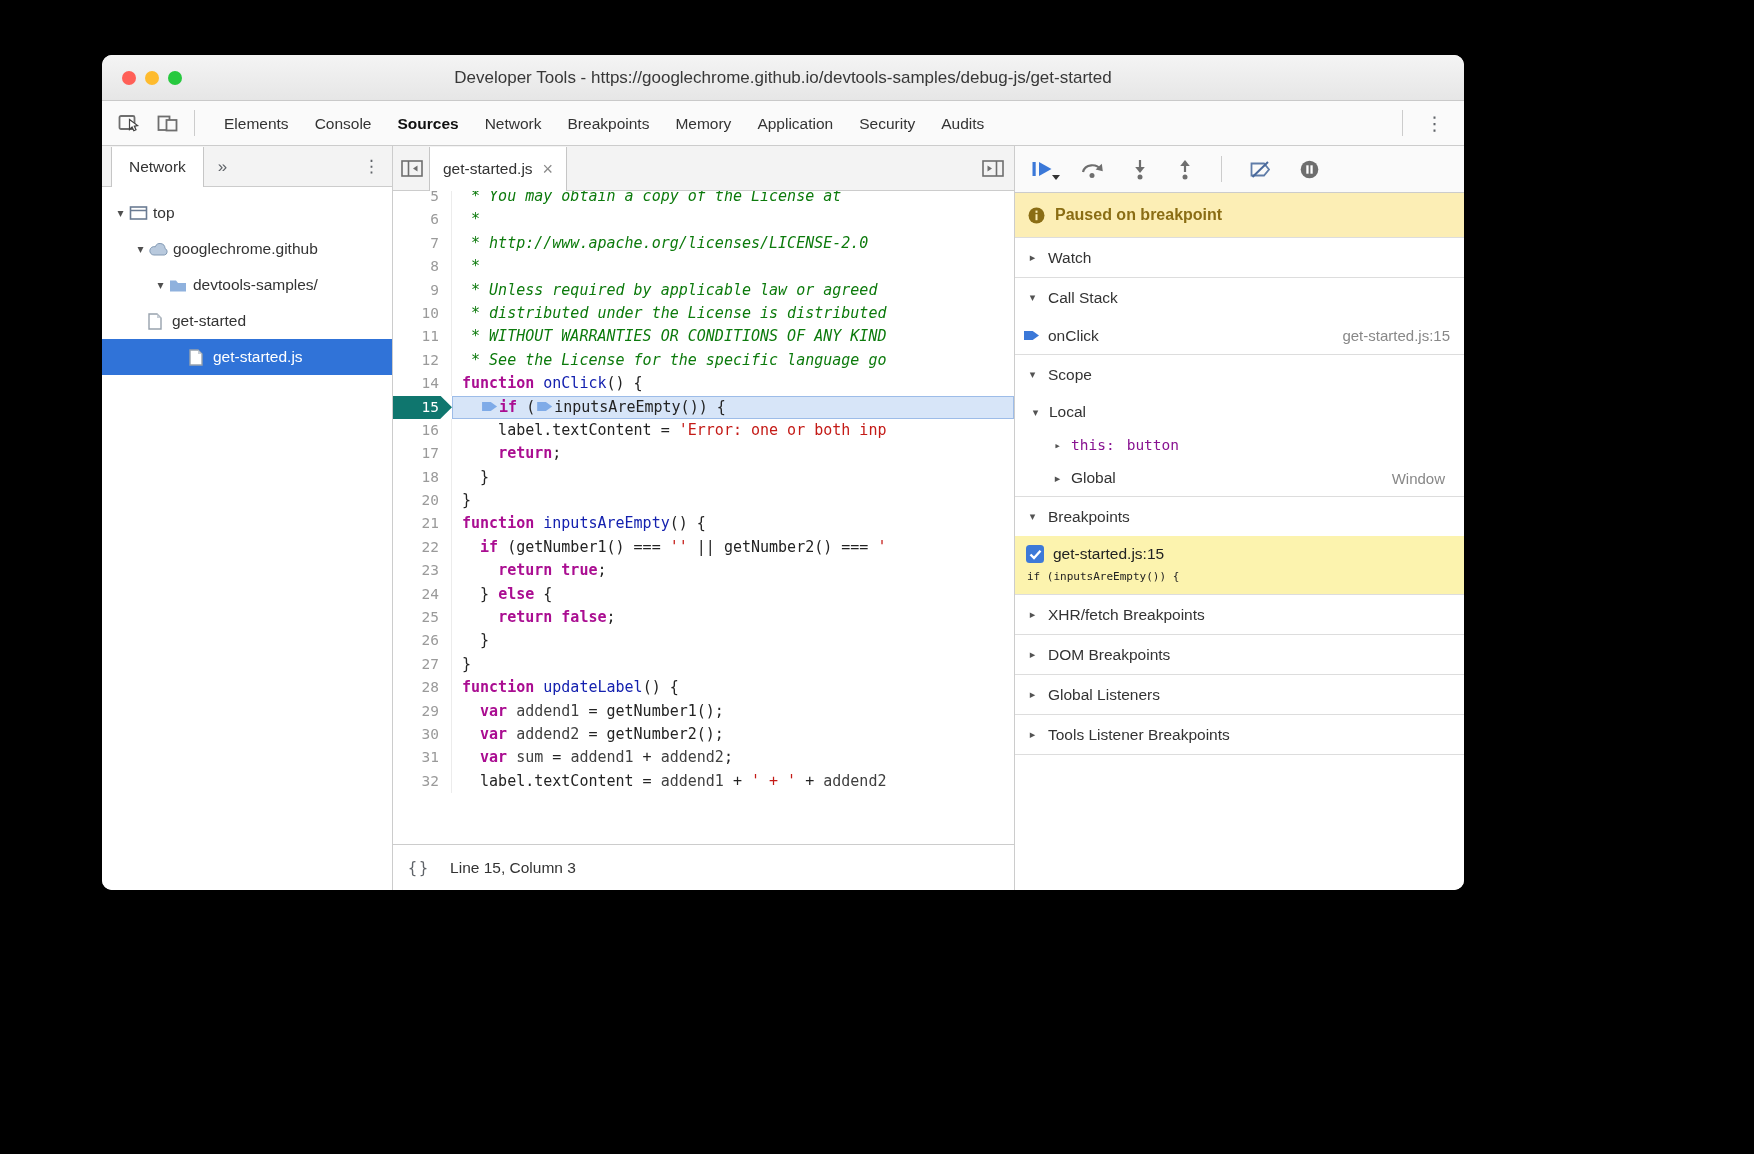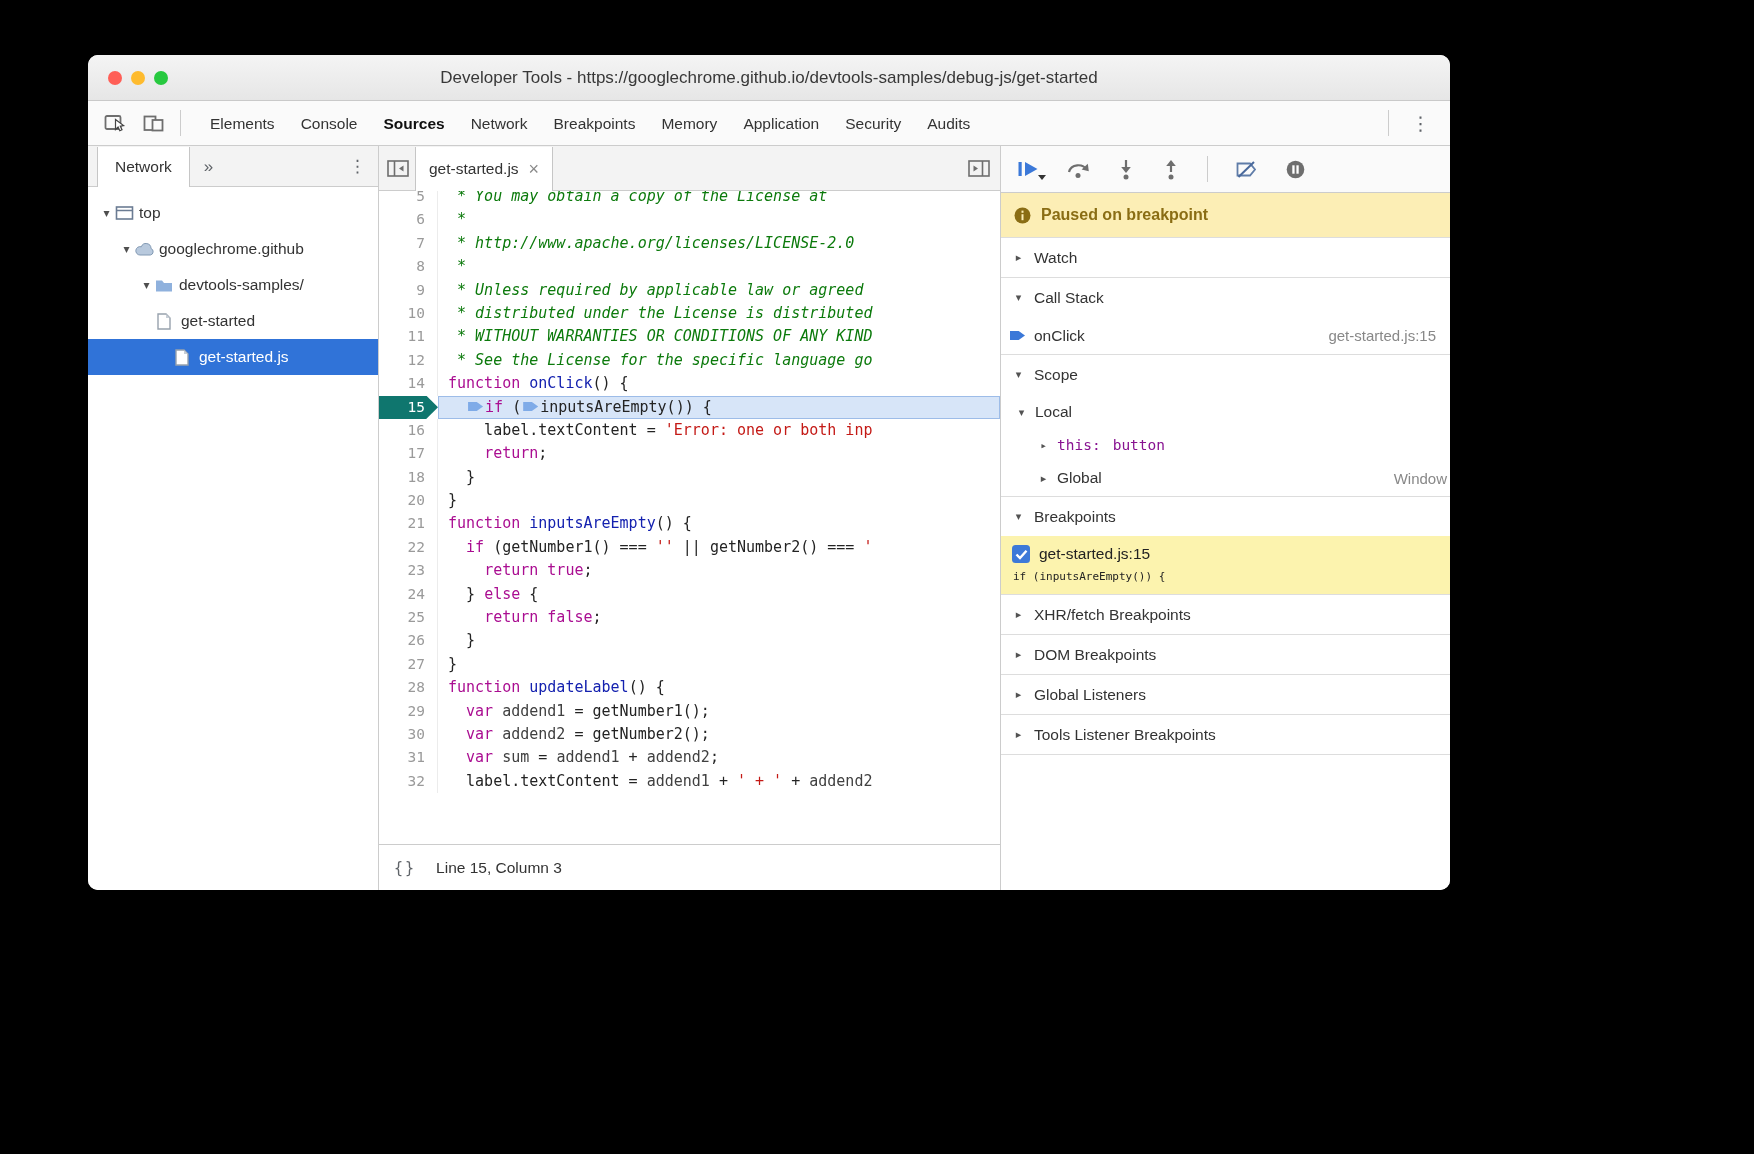--- a/index.html
+++ b/index.html
@@ -1,18 +1,18 @@
 <!DOCTYPE html>
 <html><head>
 <meta charset="utf-8">
 <style>
   html,body{margin:0;padding:0;background:#000;}
   .stage{position:relative;width:1754px;height:1154px;background:#000;overflow:hidden;
          font-family:"Liberation Sans",sans-serif;-webkit-font-smoothing:antialiased;}
-  .window{position:absolute;left:88px;top:55px;width:1362px;height:835px;background:#fff;
+  .window{position:absolute;left:102px;top:55px;width:1362px;height:835px;background:#fff;
           border-radius:10px;overflow:hidden;box-shadow:0 25px 70px rgba(0,0,0,.65);
           display:flex;flex-direction:column;}
   
   .titlebar{height:45px;flex:none;background:linear-gradient(#f4f4f4,#e6e6e6);
             border-bottom:1px solid #c9c9c9;position:relative;display:flex;align-items:center;justify-content:center;}
   .lights{position:absolute;left:20px;top:50%;transform:translateY(-50%);display:flex;gap:9px;}
   .light{width:14px;height:14px;border-radius:50%;}
   .light.red{background:#ff5f57;}.light.yellow{background:#febb2e;}.light.green{background:#27c93f;}
   .title{font-size:17px;color:#383838;}
   
@@ -61,21 +61,21 @@
              font-family:"DejaVu Sans Mono",monospace;font-size:15px;}
   .code-line .ln{width:46px;flex:none;text-align:right;padding-right:12px;color:#9a9a9a;
                  font-size:14.5px;border-right:1px solid #ececec;}
   .code-line .src{flex:1;padding-left:10px;overflow:hidden;}
   .paused-line .ln{background:#0f766e;color:#fff;border-right:1px solid transparent;
                    clip-path:polygon(0 0,80% 0,100% 50%,80% 100%,0 100%);}
   .paused-line .src{background:#d7e5f8;box-shadow:inset 0 0 0 1px #9dbce8;}
   .exec{display:inline-block;width:15px;height:12px;margin:0 2px -1px 2px;background:#7fabe8;
         clip-path:polygon(0 12%,58% 12%,100% 50%,58% 88%,0 88%);}
   .tk-com{color:#0c7a0c;font-style:italic;}
-  .tk-kw{color:#aa0d91;}
+  .tk-kw{color:#aa0d91;font-weight:bold;}
   .tk-def{color:#1421af;}
   .tk-v2{color:#404040;}
   .tk-str{color:#c41a16;}
   .tk-pl{color:#232323;}
   .statusbar{height:45px;flex:none;border-top:1px solid #ccc;display:flex;align-items:center;
              gap:20px;padding:0 15px;font-size:15.5px;color:#333;background:#fff;}
   .format-btn{font-family:"DejaVu Sans Mono",monospace;font-size:15px;color:#5f6368;letter-spacing:2px;}
   
   .debugpanel{flex:1;display:flex;flex-direction:column;background:#fff;min-width:0;}
   .debug-toolbar{height:46px;flex:none;background:#fafafa;border-bottom:1px solid #ccc;
@@ -93,21 +93,21 @@
   .row{display:flex;align-items:center;font-size:15.5px;color:#333;}
   .frame-row{height:37px;padding:0 14px 0 9px;gap:9px;}
   .frame-marker{width:15px;height:12px;background:#3b78d8;flex:none;
                 clip-path:polygon(0 12%,58% 12%,100% 50%,58% 88%,0 88%);}
   .loc{margin-left:auto;color:#888;font-size:15px;}
   .scope-local{height:36px;padding-left:14px;gap:7px;}
   .scope-this{height:30px;padding-left:36px;gap:7px;font-family:"DejaVu Sans Mono",monospace;font-size:14.5px;}
   .prop{color:#881391;margin-right:5px;}
   .propval{color:#881391;}
   .scope-global{height:36px;padding-left:36px;gap:7px;}
-  .scope-global .loc{padding-right:3px;}
+  .scope-global .loc{padding-right:19px;}
   .bp-entry{background:#fcf3ae;padding:9px 11px 11px 11px;}
   .bp-top{display:flex;align-items:center;gap:9px;font-size:15.5px;color:#222;}
   .checkbox{width:18px;height:18px;border-radius:3.5px;background:#3d79d8;display:inline-flex;
             align-items:center;justify-content:center;flex:none;}
   .bp-code{margin-top:7px;font-family:"DejaVu Sans Mono",monospace;font-size:11px;color:#222;padding-left:1px;}
 </style>
 </head>
 <body>
 
 <div class="stage">
@@ -184,21 +184,21 @@
             </div>
             <div class="tree-row" style="padding-left: 50px;">
               <span class="twisty">▾</span>
               <span class="tree-icon">
                 <svg width="18" height="14" viewBox="0 0 18 14">
                   <path d="M1 2.5 h6 l2 2.5 h8 v8.5 h-16 z" fill="#8fb1dd"></path>
                 </svg>
               </span>
               <span class="tree-label">devtools-samples/</span>
             </div>
-            <div class="tree-row" style="padding-left: 52px;">
+            <div class="tree-row" style="padding-left: 29px;">
               <span class="twisty"></span>
               <span class="tree-icon">
                 <svg width="14" height="17" viewBox="0 0 14 17">
                   <path d="M1 1 h8 l4 4 v11 h-12 z" fill="#fff" stroke="#98a2ad" stroke-width="1.4"></path>
                   <path d="M9 1 l4 4 h-4 z" fill="#c7ced6"></path>
                 </svg>
               </span>
               <span class="tree-label">get-started</span>
             </div>
             <div class="tree-row selected" style="padding-left: 70px;">

